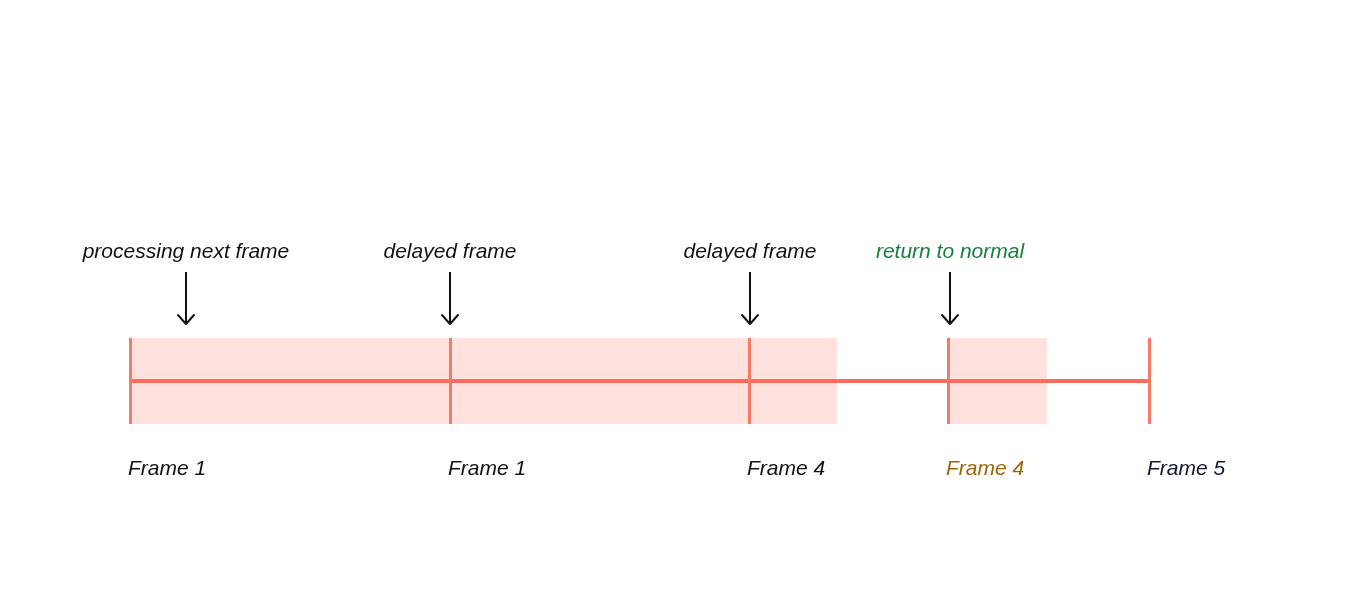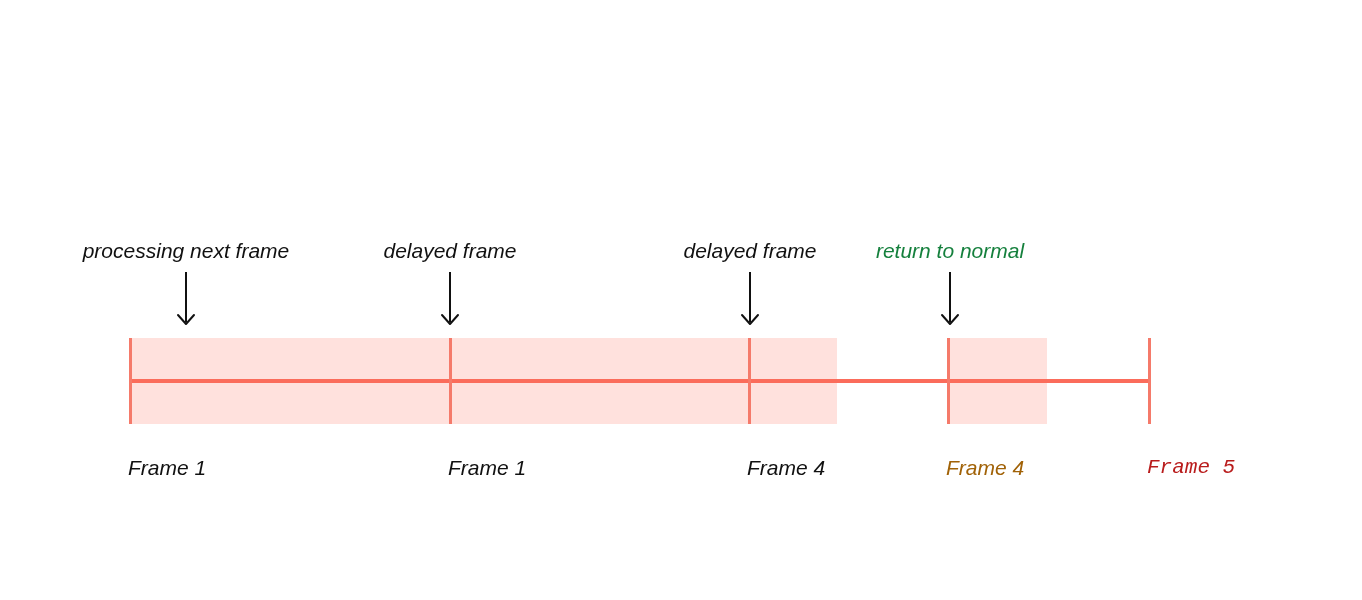--- a/index.html
+++ b/index.html
@@ -71,21 +71,21 @@
       <div class="tick" style="left: 449px; top: 338px; height: 86px; background: rgb(245, 122, 106);"></div>
       <div class="tick" style="left: 748px; top: 338px; height: 86px; background: rgb(245, 122, 106);"></div>
       <div class="tick" style="left: 947px; top: 338px; height: 86px; background: rgb(245, 122, 106);"></div>
       <div class="tick" style="left: 1148px; top: 338px; height: 86px; background: rgb(245, 122, 106);"></div>
     </div>
   <div id="frame-labels-layer">
       <div class="frame-label" style="left: 128px; color: rgb(17, 17, 17);">Frame 1</div>
       <div class="frame-label" style="left: 448px; color: rgb(17, 17, 17);">Frame 1</div>
       <div class="frame-label" style="left: 747px; color: rgb(17, 17, 17);">Frame 4</div>
       <div class="frame-label" style="left: 946px; color: #a16207;">Frame 4</div>
-      <div class="frame-label" style="left: 1147px; color: #b91c1c; font-family: Liberation Mono, monospace;">Frame 5</div>
+      <div class="frame-label" style="left: 1147px; color: #0f172a;">Frame 5</div>
     </div>
   <div id="annotations-layer">
       <div class="annotation" style="left: 186px; color: rgb(17, 17, 17);">processing next frame</div>
       <div class="arrow" style="left: 186px;"><svg width="22" height="55" viewBox="0 0 22 55">
           <line x1="11" y1="1" x2="11" y2="51" stroke="#111111" stroke-width="2"></line>
           <path d="M3 44 L11 53 L19 44" fill="none" stroke="#111111" stroke-width="2" stroke-linecap="round" stroke-linejoin="round"></path>
         </svg></div>
       <div class="annotation" style="left: 450px; color: rgb(17, 17, 17);">delayed frame</div>
       <div class="arrow" style="left: 450px;"><svg width="22" height="55" viewBox="0 0 22 55">
           <line x1="11" y1="1" x2="11" y2="51" stroke="#111111" stroke-width="2"></line>

